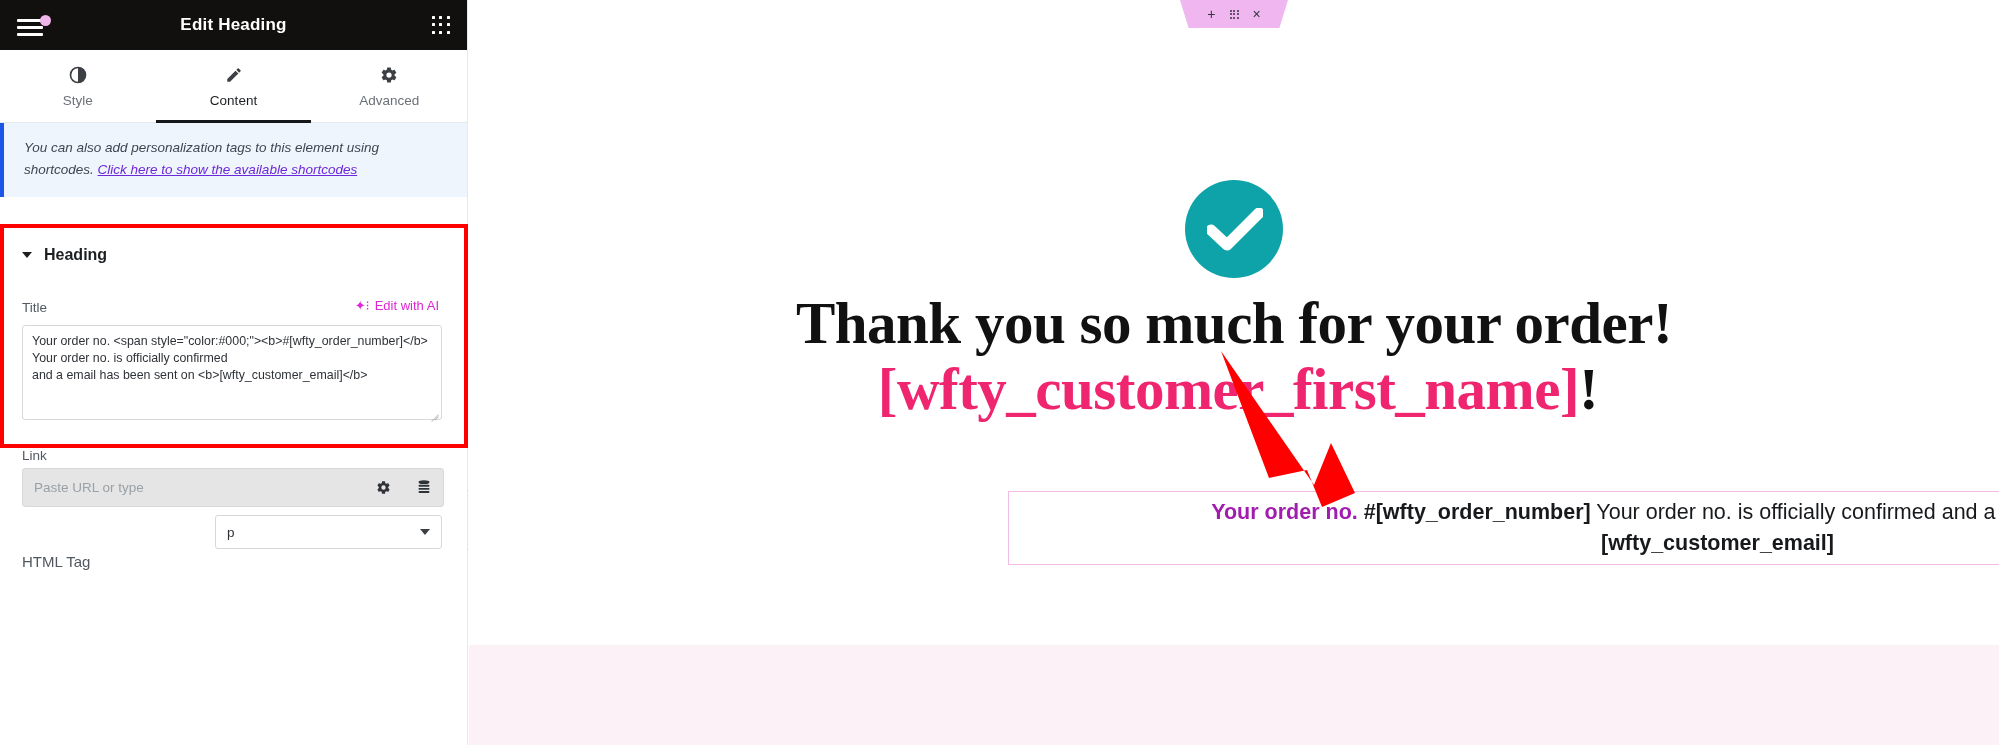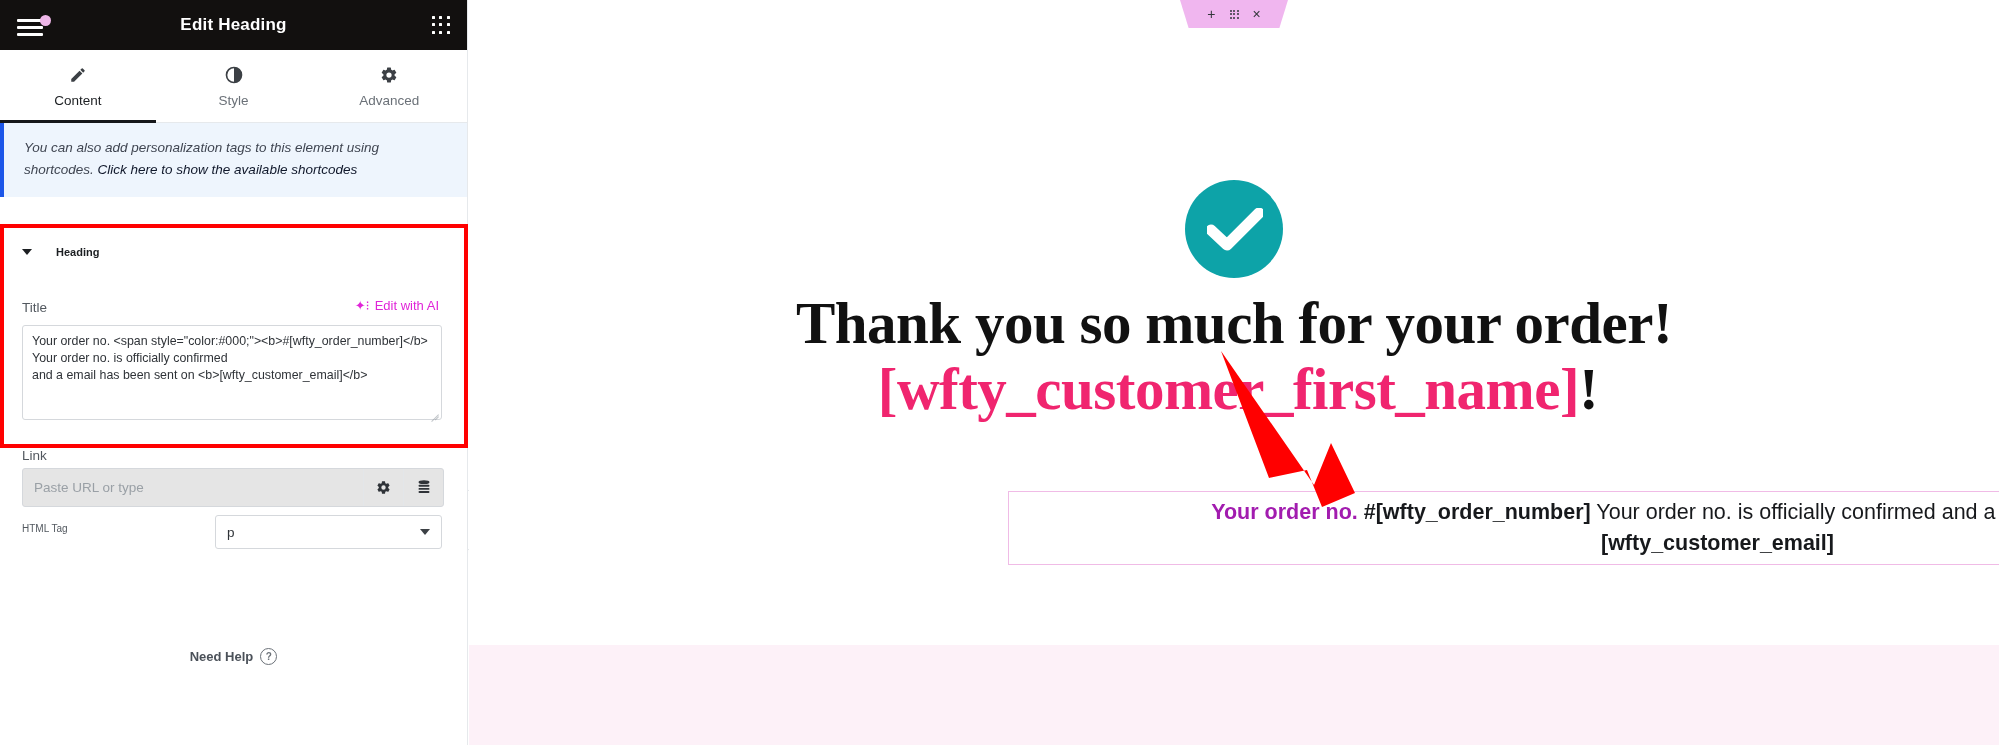--- a/index.html
+++ b/index.html
@@ -62,30 +62,30 @@
   .tab-ico svg{display:block;}
 
   
   .notice{
     background:#eef5fd;border-left:4px solid #1c56e8;
     padding:14px 20px 16px 20px;
   }
   .notice p{
     margin:0;font-style:italic;font-size:13.5px;line-height:1.62;color:#3f4551;
   }
-  .notice a{color:#0f172a;cursor:pointer;}
+  .notice a{color:#6d28d9;text-decoration:underline;cursor:pointer;}
 
   
   .redbox{
     position:absolute;left:0px;top:224px;width:468px;height:224px;
     border:4px solid #ff0000;box-sizing:border-box;
   }
   .sect-head{
-    position:absolute;left:22px;top:246px;font-size:11px;font-weight:bold;color:#1c1f22;
-    display:flex;align-items:center;gap:24px;cursor:pointer;justify-content:center;
+    position:absolute;left:22px;top:246px;font-size:16px;font-weight:bold;color:#1c1f22;
+    display:flex;align-items:center;gap:12px;cursor:pointer;justify-content:center;
   }
   .caret{
     width:0;height:0;border-left:5px solid transparent;border-right:5px solid transparent;
     border-top:6px solid #1c1f22;display:inline-block;
   }
   .row-title-label{
     position:absolute;left:22px;top:300px;font-size:13.5px;color:#52585f;
   }
   .edit-ai{
     position:absolute;right:28px;top:298px;font-size:13px;color:#e024d8;cursor:pointer;
@@ -121,21 +121,21 @@
     flex:1;border:0;outline:none;padding:0 11px;font-size:13.5px;color:#2f3338;
     font-family:"Liberation Sans", sans-serif;background:transparent;
   }
   .link-row input::placeholder{color:#9aa0a6;}
   .lbtn{
     width:39px;display:flex;align-items:center;justify-content:center;
     border-left:1px solid #e3e6e9;cursor:pointer;color:#2f3338;
   }
 
   
-  .htag-label{position:absolute;left:22px;top:523px;font-size:10px;color:#52585f;}
+  .htag-label{position:absolute;left:22px;top:553px;font-size:15px;color:#52585f;}
   .htag-select{
     position:absolute;left:215px;top:515px;width:227px;height:34px;
     border:1px solid #d5d8dc;border-radius:3px;background:#fff;
     display:flex;align-items:center;padding:0 11px;box-sizing:border-box;
     font-size:13.5px;color:#2f3338;cursor:pointer;justify-content:space-between;
   }
   .chev-dn{
     width:0;height:0;border-left:5px solid transparent;border-right:5px solid transparent;
     border-top:6px solid #3c4045;
   }
@@ -242,37 +242,37 @@
           <b></b>
           <b></b>
           <b></b>
           <b></b>
           <b></b>
           <b></b>
       </div>
     </div>
 
     <div class="tabs">
-      <div class="tab active">
-        <span class="tab-ico">
-          <svg width="18" height="18" viewBox="0 0 24 24" fill="currentColor">
-              <path d="M3 17.25V21h3.75L17.81 9.94l-3.75-3.75L3 17.25zM20.71 7.04a1 1 0 0 0 0-1.41l-2.34-2.34a1 1 0 0 0-1.41 0l-1.83 1.83 3.75 3.75 1.83-1.83z"></path>
-            </svg>
-        </span>
-        <span class="tab-label">Content</span>
-      </div>
       <div class="tab">
         <span class="tab-ico">
           <svg width="18" height="18" viewBox="0 0 24 24">
               <circle cx="12" cy="12" r="10" fill="none" stroke="currentColor" stroke-width="2.2"></circle>
               <path d="M12 2a10 10 0 0 1 0 20z" fill="currentColor"></path>
             </svg>
         </span>
         <span class="tab-label">Style</span>
       </div>
+      <div class="tab active">
+        <span class="tab-ico">
+          <svg width="18" height="18" viewBox="0 0 24 24" fill="currentColor">
+              <path d="M3 17.25V21h3.75L17.81 9.94l-3.75-3.75L3 17.25zM20.71 7.04a1 1 0 0 0 0-1.41l-2.34-2.34a1 1 0 0 0-1.41 0l-1.83 1.83 3.75 3.75 1.83-1.83z"></path>
+            </svg>
+        </span>
+        <span class="tab-label">Content</span>
+      </div>
       <div class="tab">
         <span class="tab-ico">
           <svg width="18" height="18" viewBox="0 0 24 24" fill="currentColor">
               <path d="M19.43 12.98c.04-.32.07-.64.07-.98s-.03-.66-.07-.98l2.11-1.65a.5.5 0 0 0 .12-.64l-2-3.46a.5.5 0 0 0-.61-.22l-2.49 1a7.3 7.3 0 0 0-1.69-.98l-.38-2.65A.49.49 0 0 0 14 2h-4a.49.49 0 0 0-.49.42l-.38 2.65c-.61.25-1.17.58-1.69.98l-2.49-1a.5.5 0 0 0-.61.22l-2 3.46a.5.5 0 0 0 .12.64l2.11 1.65c-.04.32-.07.65-.07.98s.03.66.07.98l-2.11 1.65a.5.5 0 0 0-.12.64l2 3.46c.14.24.42.34.61.22l2.49-1c.52.4 1.08.73 1.69.98l.38 2.65c.04.24.25.42.49.42h4c.24 0 .45-.18.49-.42l.38-2.65c.61-.25 1.17-.58 1.69-.98l2.49 1c.19.12.47.02.61-.22l2-3.46a.5.5 0 0 0-.12-.64l-2.11-1.65zM12 15.5A3.5 3.5 0 1 1 15.5 12 3.5 3.5 0 0 1 12 15.5z"></path>
             </svg>
         </span>
         <span class="tab-label">Advanced</span>
       </div>
     </div>
 
@@ -318,24 +318,20 @@
         </svg>
       </div>
     </div>
 
     <div class="htag-label">HTML Tag</div>
     <div class="htag-select">
       <span>p</span>
       <span class="chev-dn"></span>
     </div>
 
-    <div class="need-help">
-      <span>Need Help</span>
-      <span class="qmark">?</span>
-    </div>
   </div>
 
   <div class="collapse-tab">
     <span>❮</span>
   </div>
 
   <div class="canvas">
 
     <div class="widget-toolbar">
       <span class="tb">+</span>

